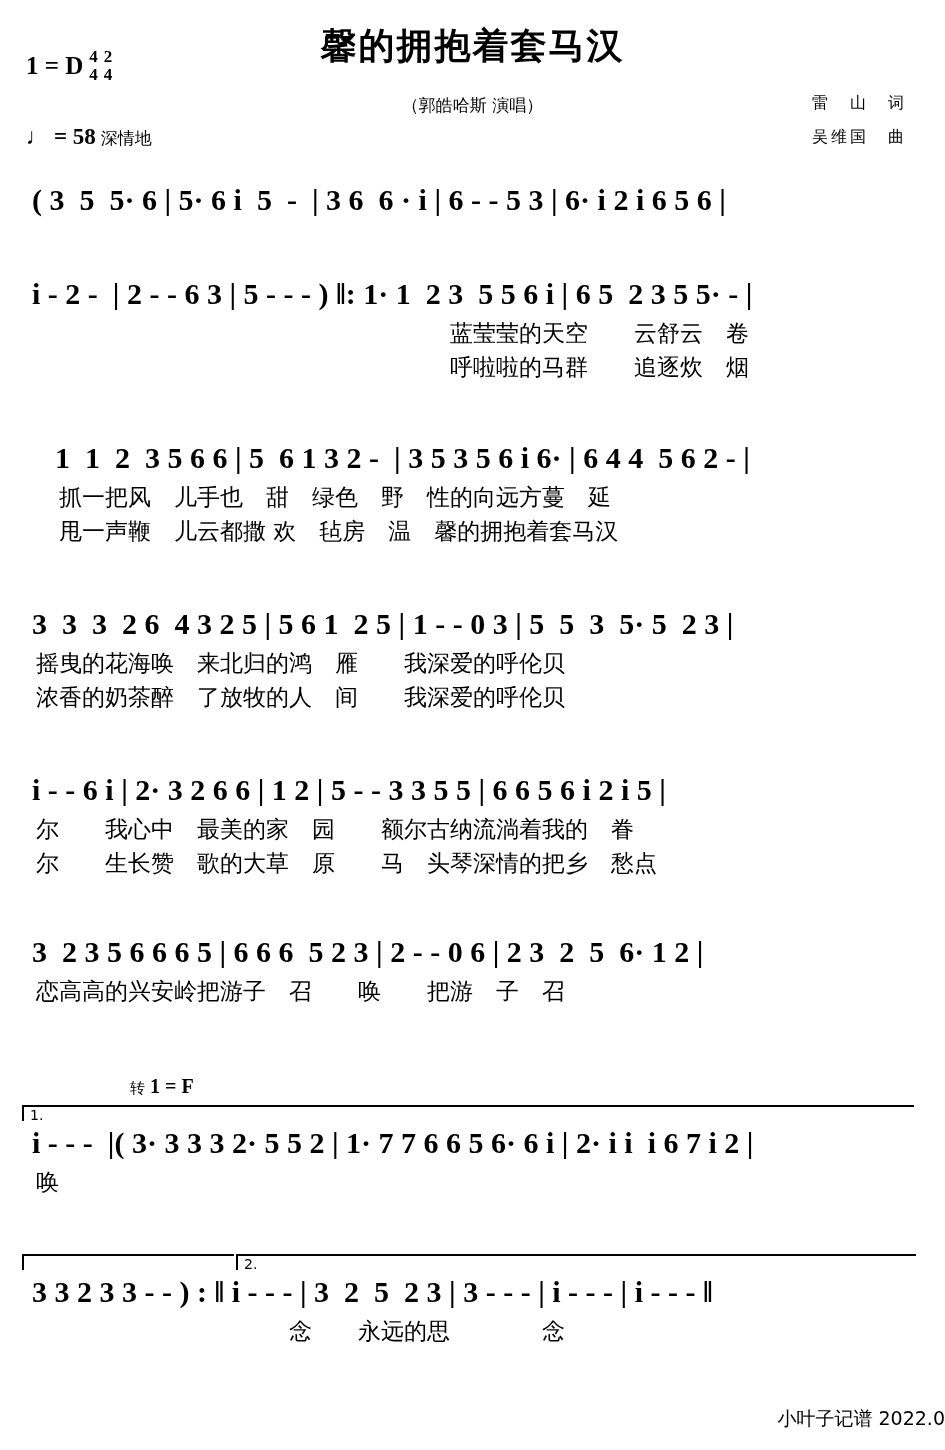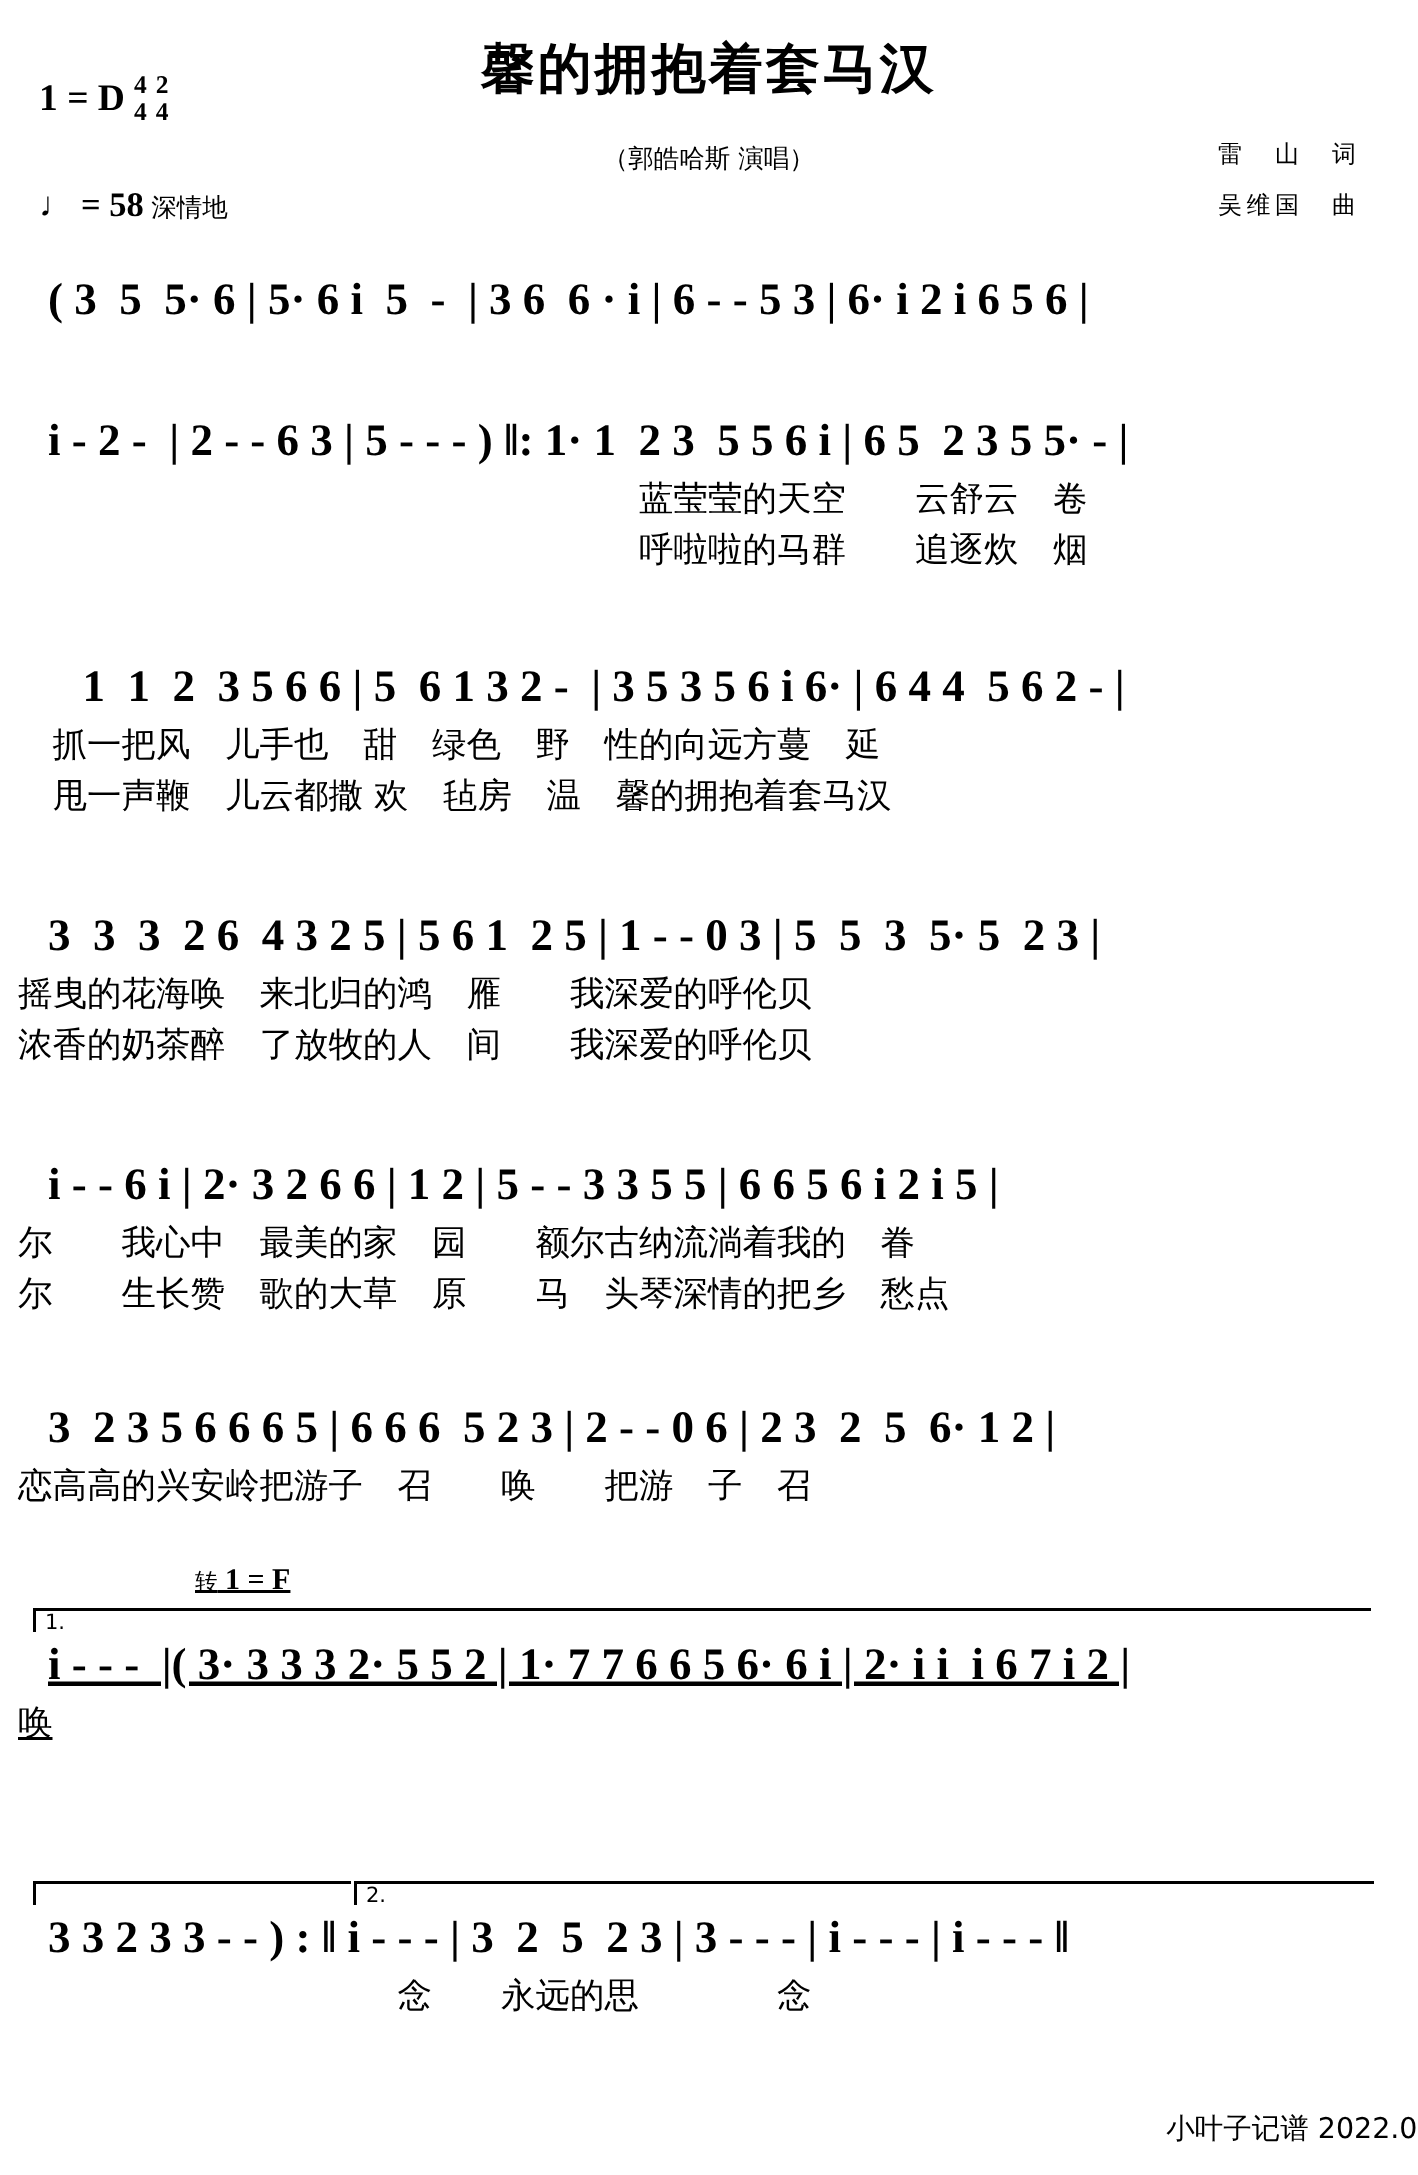--- a/index.html
+++ b/index.html
@@ -109,21 +109,21 @@
     white-space: pre;
     padding-left: 32px;
     letter-spacing: 0px;
     height: 44px;
     line-height: 44px;
   }
   .lyric {
     font-family: "DejaVu Sans", sans-serif;
     font-size: 23px;
     white-space: pre;
-    padding-left: 12px;
+    padding-left: 36px;
     height: 34px;
     line-height: 34px;
     letter-spacing: 0px;
   }
   .modline {
     font-family: "Liberation Serif", serif;
     font-size: 20px;
     font-weight: bold;
     padding-left: 130px;
     height: 26px;
@@ -203,21 +203,21 @@
     <div class="notes">i - - 6 i | 2· 3 2 6 6 | 1 2 | 5 - - 3 3 5 5 | 6 6 5 6 i 2 i 5 |</div>
     <div class="lyric">尔　　我心中　最美的家　园　　额尔古纳流淌着我的　眷</div>
     <div class="lyric">尔　　生长赞　歌的大草　原　　马　头琴深情的把乡　愁点</div>
   </div>
 
   <div class="system" style="top:930px;">
     <div class="notes">3  2 3 5 6 6 6 5 | 6 6 6  5 2 3 | 2 - - 0 6 | 2 3  2  5  6· 1 2 |</div>
     <div class="lyric">恋高高的兴安岭把游子　召　　唤　　把游　子　召</div>
   </div>
 
-  <div class="system" style="top:1040px;text-decoration:underline;">
+  <div class="system" style="top:1073px;">
     <div class="modline">
       <span class="small">转</span>
       <span>1 = F</span>
     </div>
     <div style="position:relative; height:22px;">
       <div class="endingbar" style="left:22px; top:6px; width:890px;"></div>
       <div class="endinglabel" style="left:30px; top:8px;">1.</div>
     </div>
     <div class="notes">i - - -  |( 3· 3 3 3 2· 5 5 2 | 1· 7 7 6 6 5 6· 6 i | 2· i i  i 6 7 i 2 |</div>
     <div class="lyric">唤</div>

